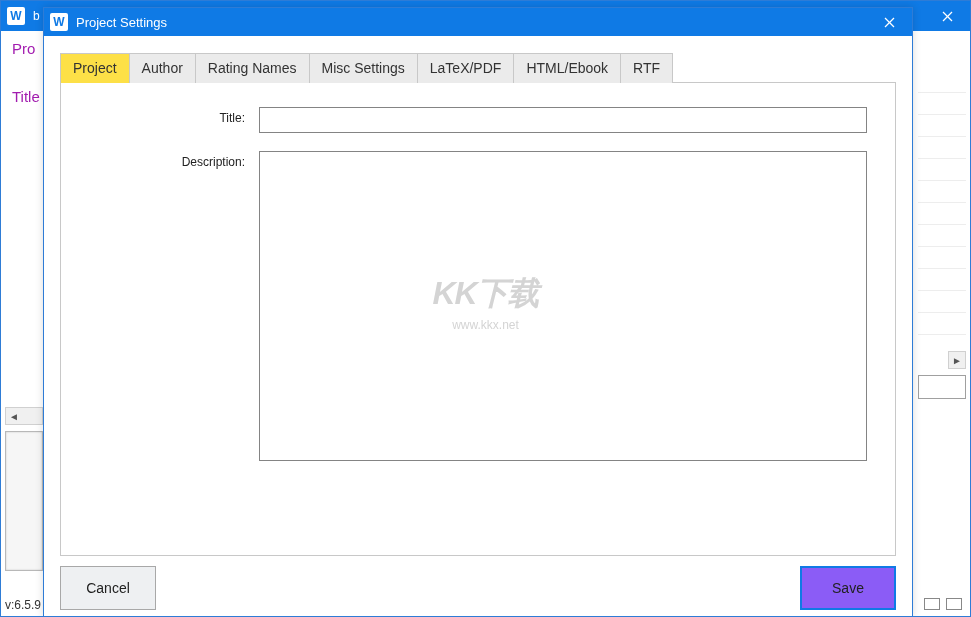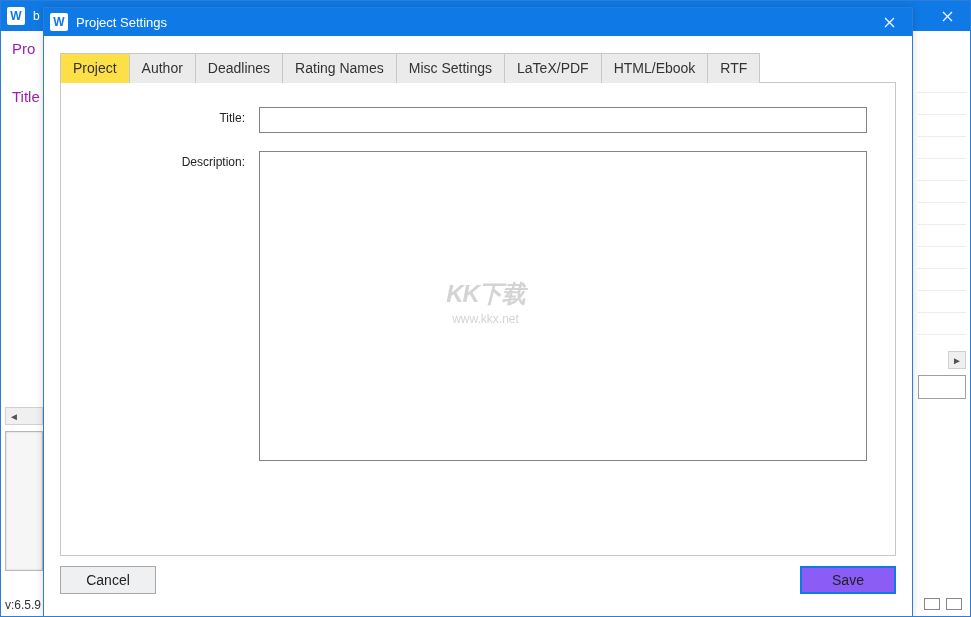--- a/index.html
+++ b/index.html
@@ -108,28 +108,28 @@
 
     
     .watermark-logo {
       position:absolute; left:50%; top:49%;
       transform:translate(-50%,-50%);
       text-align:center;
       color:#d4d4d4;
       pointer-events:none;
       user-select:none;
     }
-    .watermark-logo .big { font-size:24px; font-weight:700; font-style:italic; letter-spacing:-1px;}
+    .watermark-logo .big { font-size:32px; font-weight:700; font-style:italic; letter-spacing:-1px;}
     .watermark-logo .small { font-size:12px; margin-top:2px;}
 
     
     .button-bar { display:flex; padding: 10px 0 0 0; gap:10px; align-items:stretch; height:60px; }
     .button-bar .spacer { flex:1; }
     .btn {
-      min-width: 96px; height: 28px;
+      min-width: 96px; height: 44px;
       border: 1px solid #a8a8a8;
       background: #eef0f2;
       font-size: 14px; color:#222;
       display:flex; align-items:center; justify-content:center;
       cursor: pointer;
     }
     .btn-primary { border: 2px solid #0f7ae5; background:#8b5cf6; }
   </style>
 </head>
 <body>
@@ -195,21 +195,20 @@
         <line x1="1" y1="1" x2="10" y2="10"></line>
           <line x1="10" y1="1" x2="1" y2="10"></line>
       </svg>
     </div>
   </div>
 
   <div class="dlg-body">
     <div class="tabstrip">
       <div class="tab active">Project</div>
       <div class="tab">Author</div>
-      <div class="tab">Deadlines</div>
       <div class="tab">Rating Names</div>
       <div class="tab">Misc Settings</div>
       <div class="tab">LaTeX/PDF</div>
       <div class="tab">HTML/Ebook</div>
       <div class="tab">RTF</div>
     </div>
 
     <div class="tab-panel">
       <div class="form-row">
         <div class="form-label">Title:</div>

